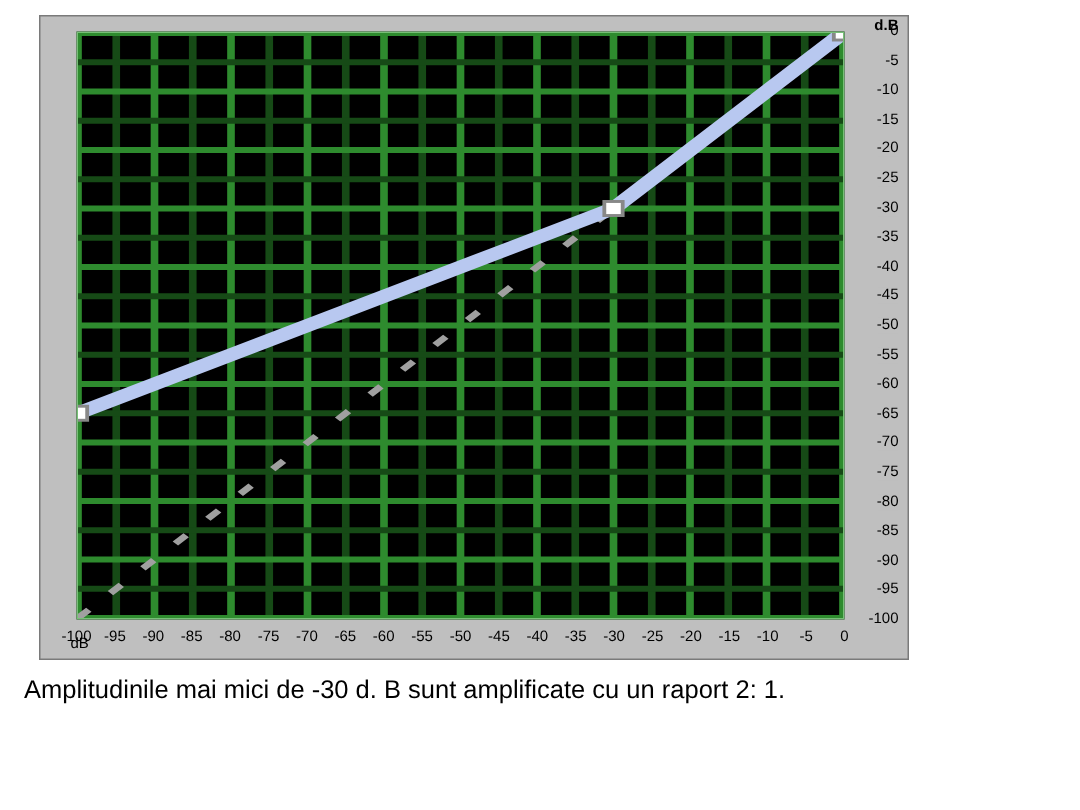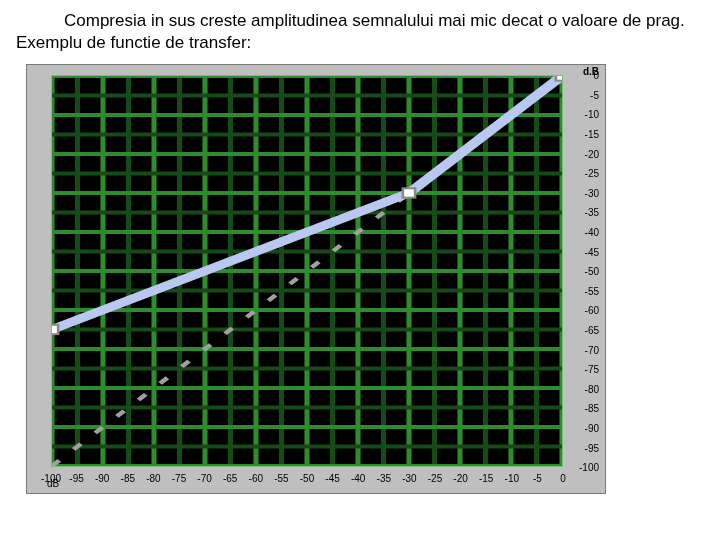--- a/index.html
+++ b/index.html
@@ -82,23 +82,20 @@
   .caption {
     margin-top: 10px;
     font-size: 17px;
   }
 </style>
 </head>
 <body>
 
 <div class="page">
 
-  <p class="intro">
-    <span class="indent"></span><span>Compresia in sus creste amplitudinea semnalului mai mic decat o valoare de prag. Exemplu de functie de transfer:</span>
-  </p>
 
   <div class="chart-wrap">
     <div class="plot-area">
       <svg id="plot-svg" width="100%" height="100%" viewBox="0 0 100 100" preserveAspectRatio="none">
         <g id="grid" class="grid">
             <line class="major" x1="0" y1="0" x2="0" y2="100"></line>
             <line class="minor" x1="5" y1="0" x2="5" y2="100"></line>
             <line class="major" x1="10" y1="0" x2="10" y2="100"></line>
             <line class="minor" x1="15" y1="0" x2="15" y2="100"></line>
             <line class="major" x1="20" y1="0" x2="20" y2="100"></line>
@@ -192,14 +189,15 @@
         <div class="xtick" style="left: 80%;">-20</div>
         <div class="xtick" style="left: 85%;">-15</div>
         <div class="xtick" style="left: 90%;">-10</div>
         <div class="xtick" style="left: 95%;">-5</div>
         <div class="xtick" style="left: 100%;">0</div>
       </div>
     <div class="xunit">dB</div>
     <div class="yunit">d.B</div>
   </div>
 
+  <p class="caption">Amplitudinile mai mici de -30 d. B sunt amplificate cu un raport 2: 1.</p>
 
 </div>
 
 </body></html>

